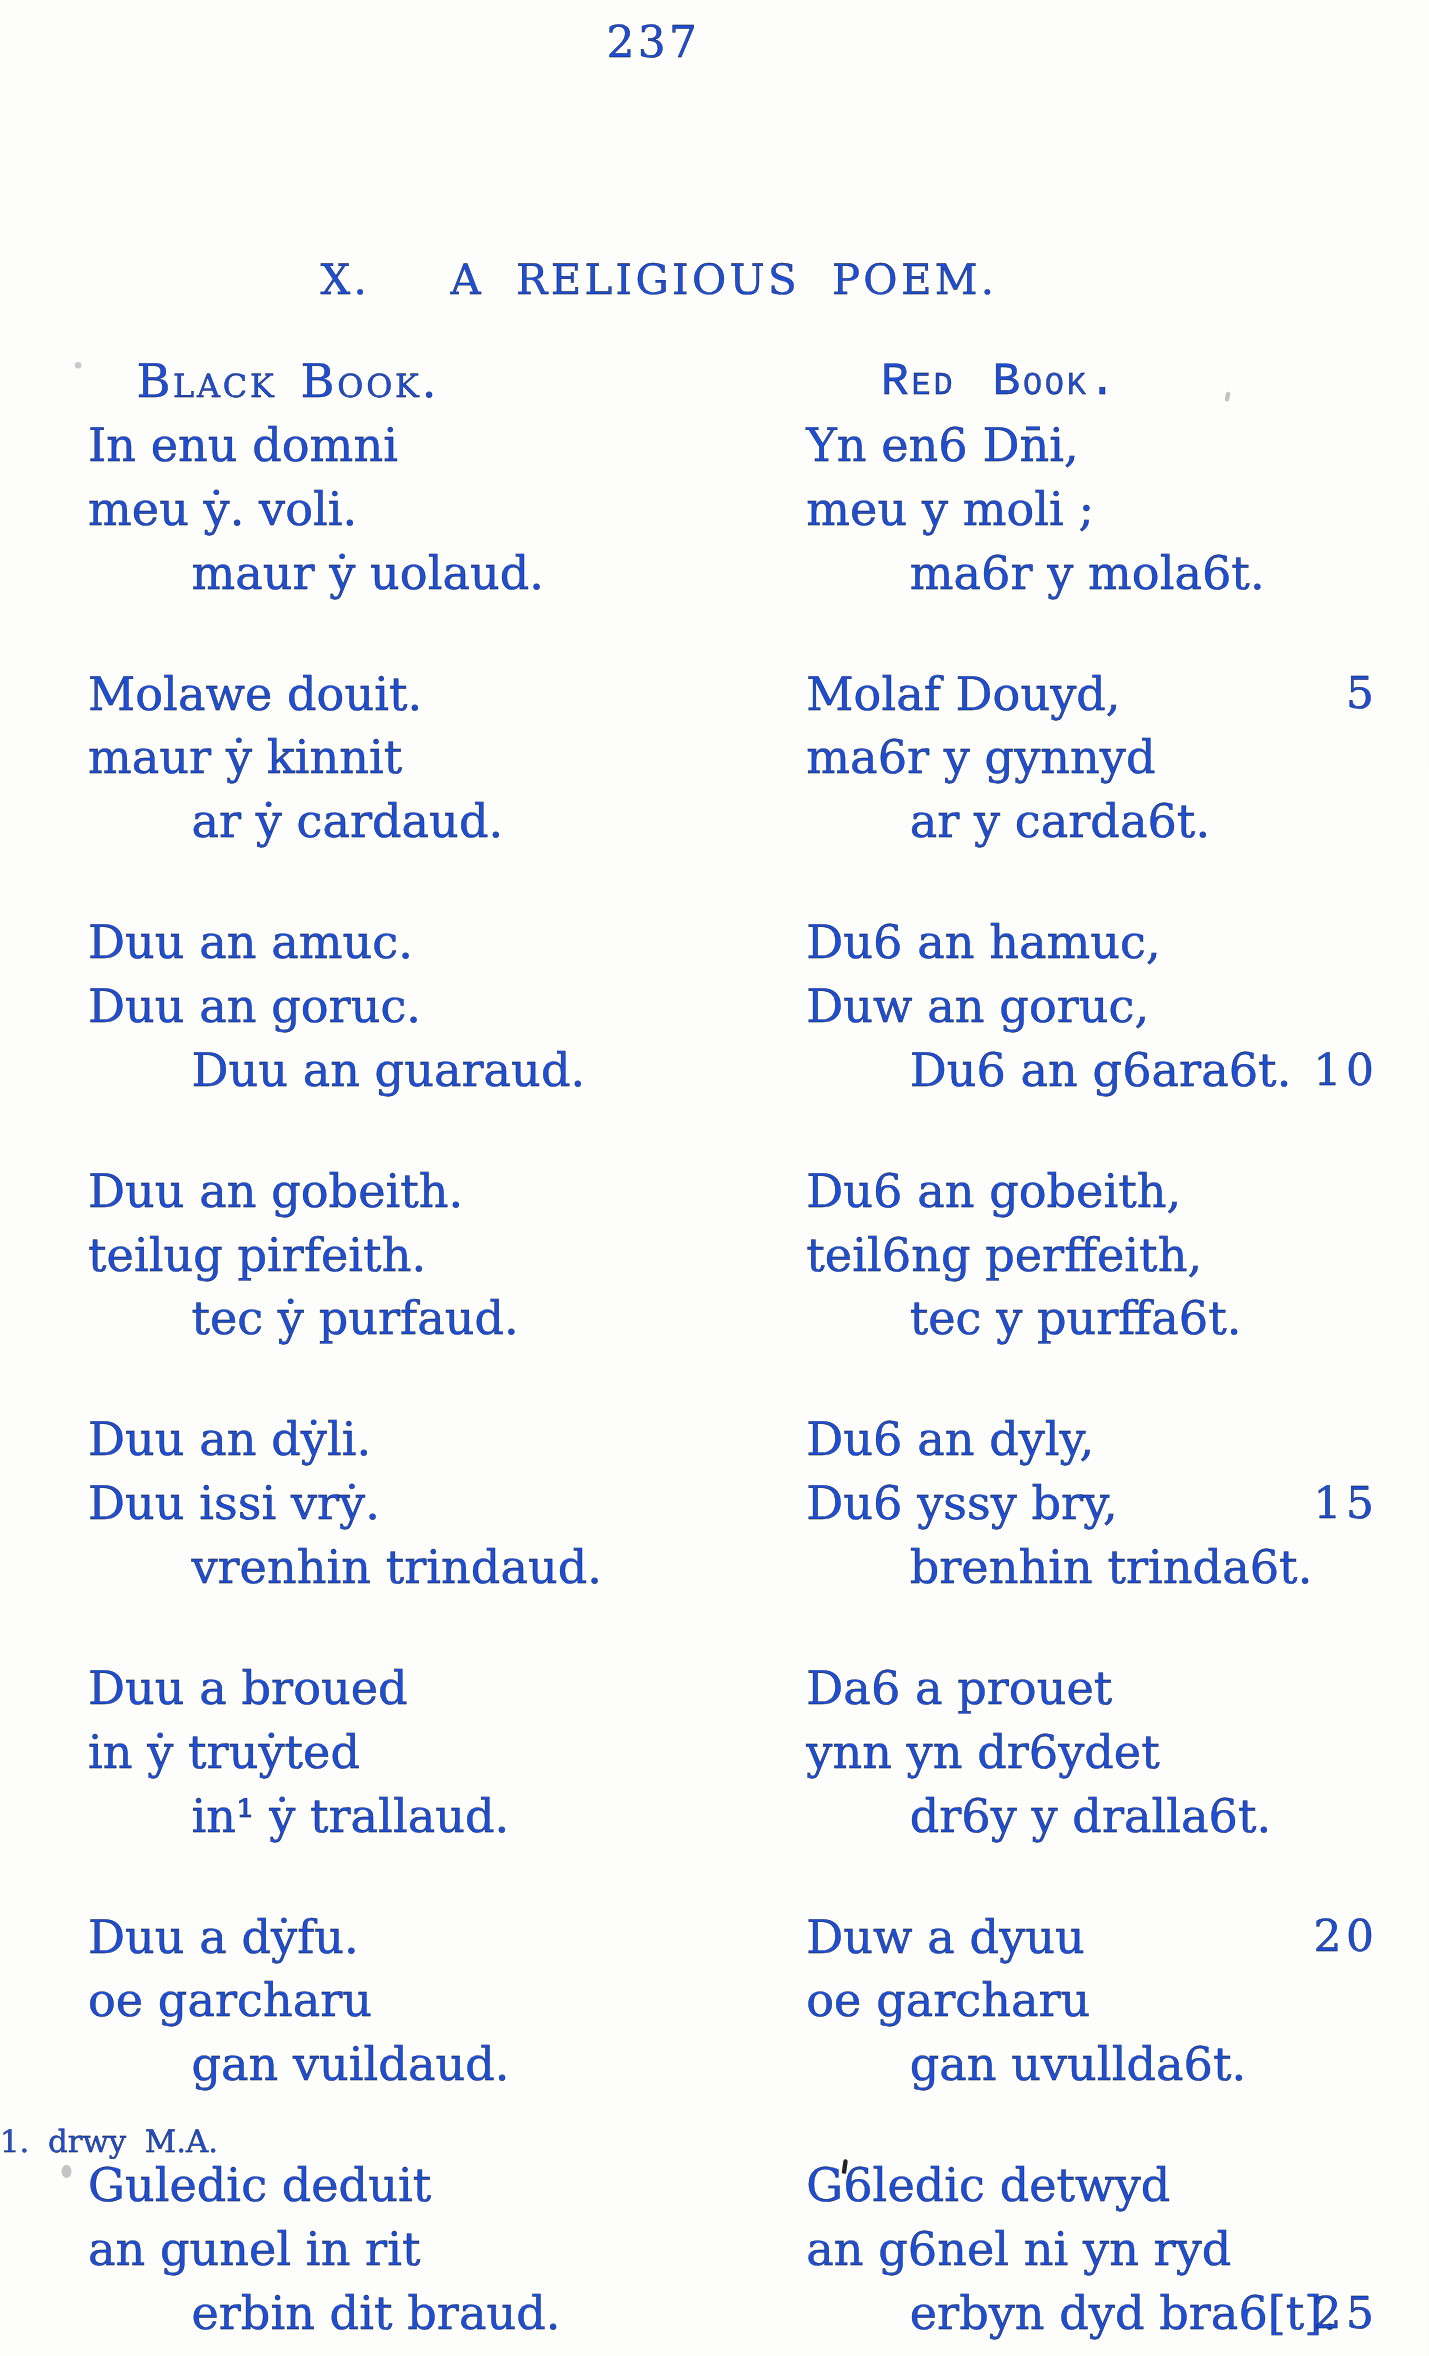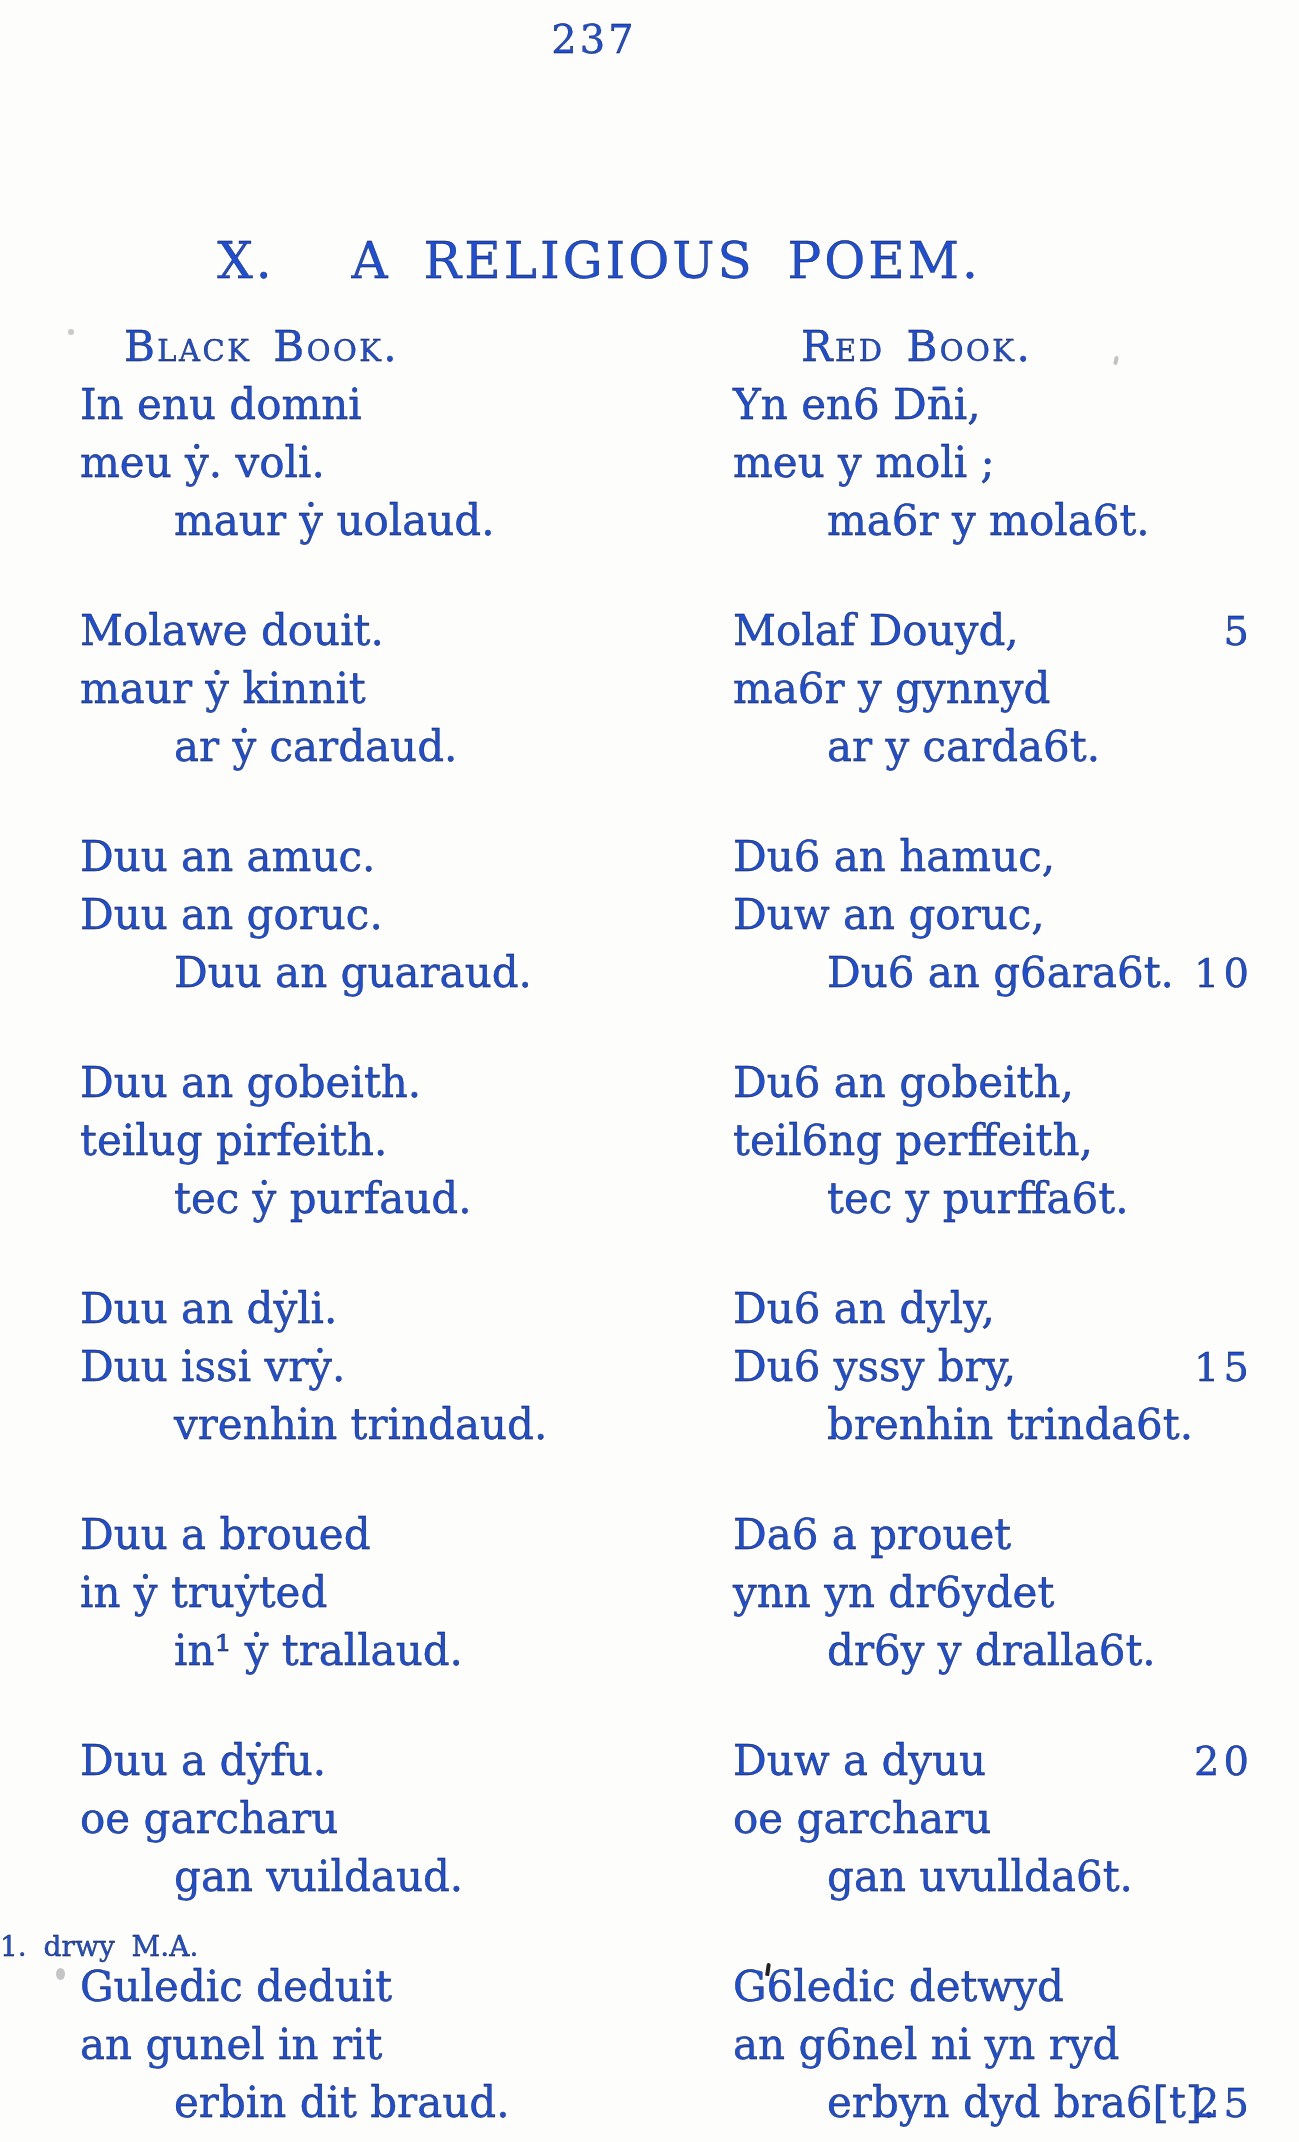--- a/index.html
+++ b/index.html
@@ -19,21 +19,21 @@
     top: 16px; left: 0; width: 1188px;
     text-align: center;
     font-size: 40px;
     letter-spacing: 3px;
   }
   .heading {
     position: absolute;
     top: 232px; left: 0; width: 1198px;
     margin: 0;
     text-align: center;
-    font-size: 50px;
+    font-size: 38px;
     font-weight: 400;
     letter-spacing: 3px;
     word-spacing: 14px;
     white-space: nowrap;
   }
   .heading-numeral { margin-right: 44px; }
   .column {
     position: absolute;
     top: 318px;
     font-size: 42px;
@@ -42,21 +42,21 @@
   .column-left  { left: 80px;  width: 560px; }
   .column-right { left: 733px; width: 520px; }
   .col-header {
     font-variant: small-caps;
     letter-spacing: 2.5px;
     word-spacing: 6px;
     height: 58px;
     white-space: nowrap;
   }
   .column-left  .col-header { padding-left: 44px; }
-  .column-right .col-header { padding-left: 68px; }
+  .column-right .col-header { padding-left: 68px; font-family: Liberation Mono, monospace; }
   .stanza + .stanza { margin-top: 52px; }
   .line {
     position: relative;
     height: 58px;
     white-space: nowrap;
   }
   .line.indent { padding-left: 94px; }
   .line-number {
     position: absolute;
     right: 0; top: 0;

